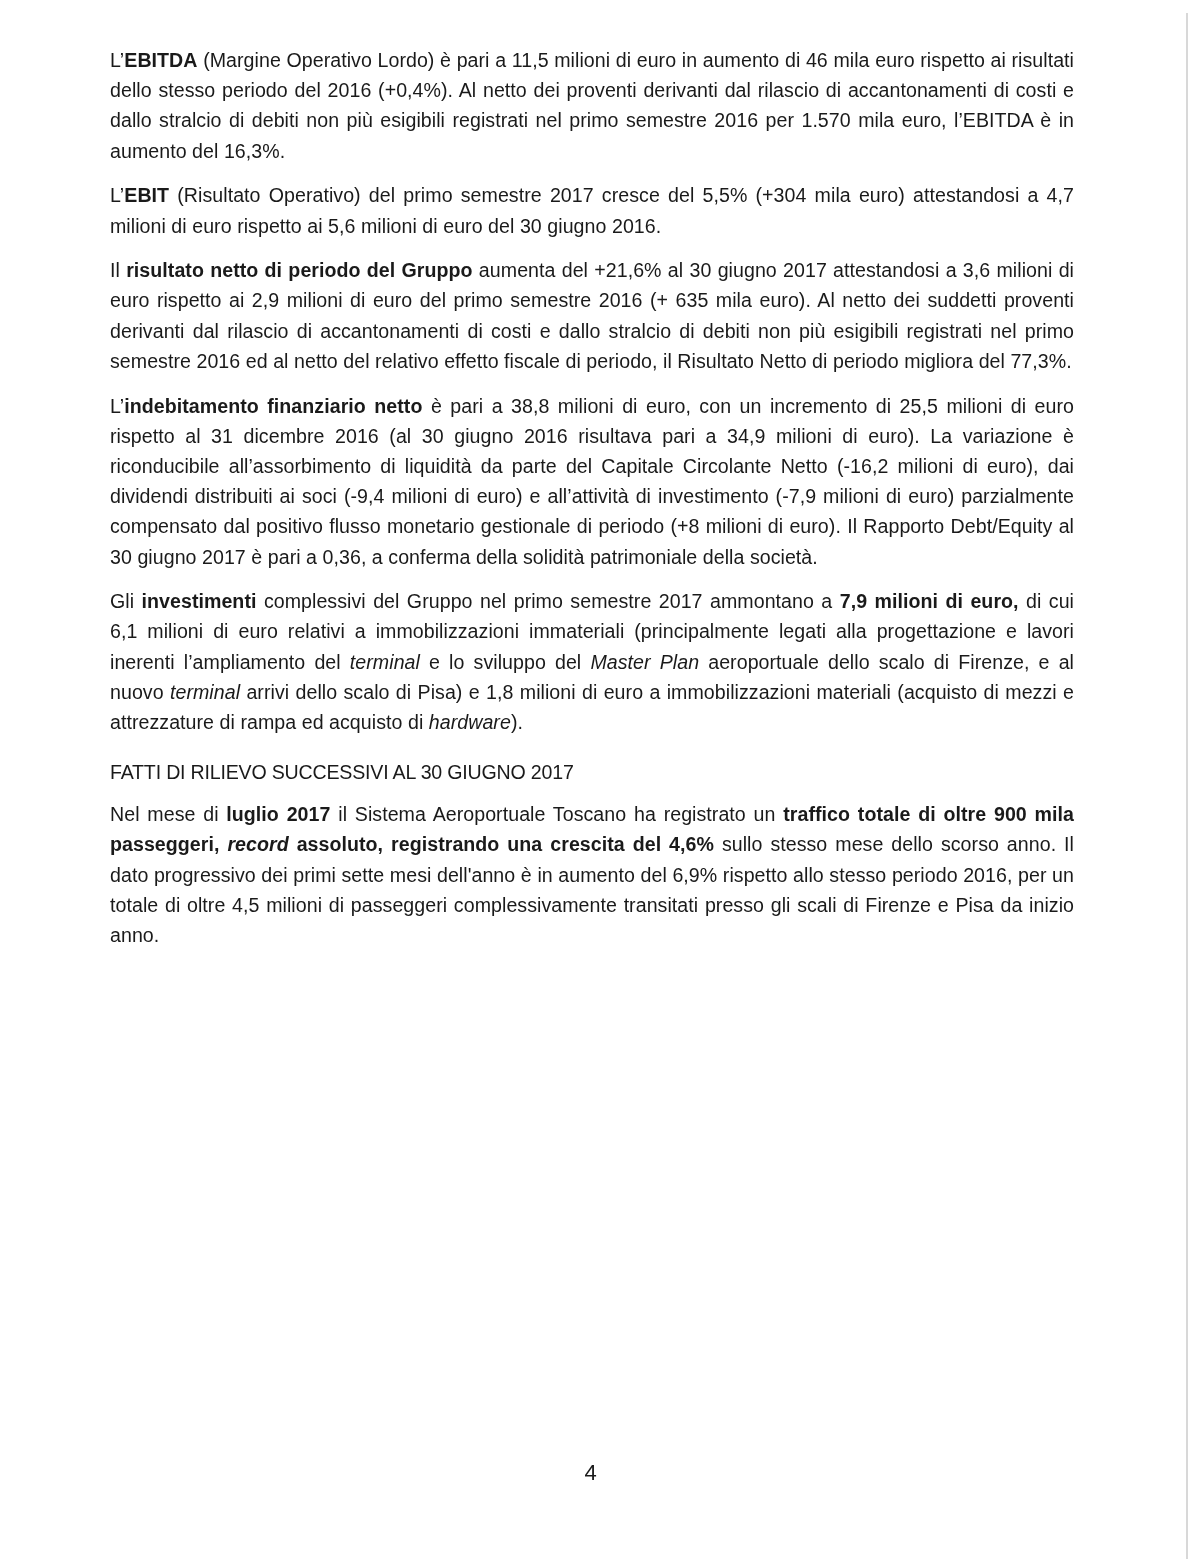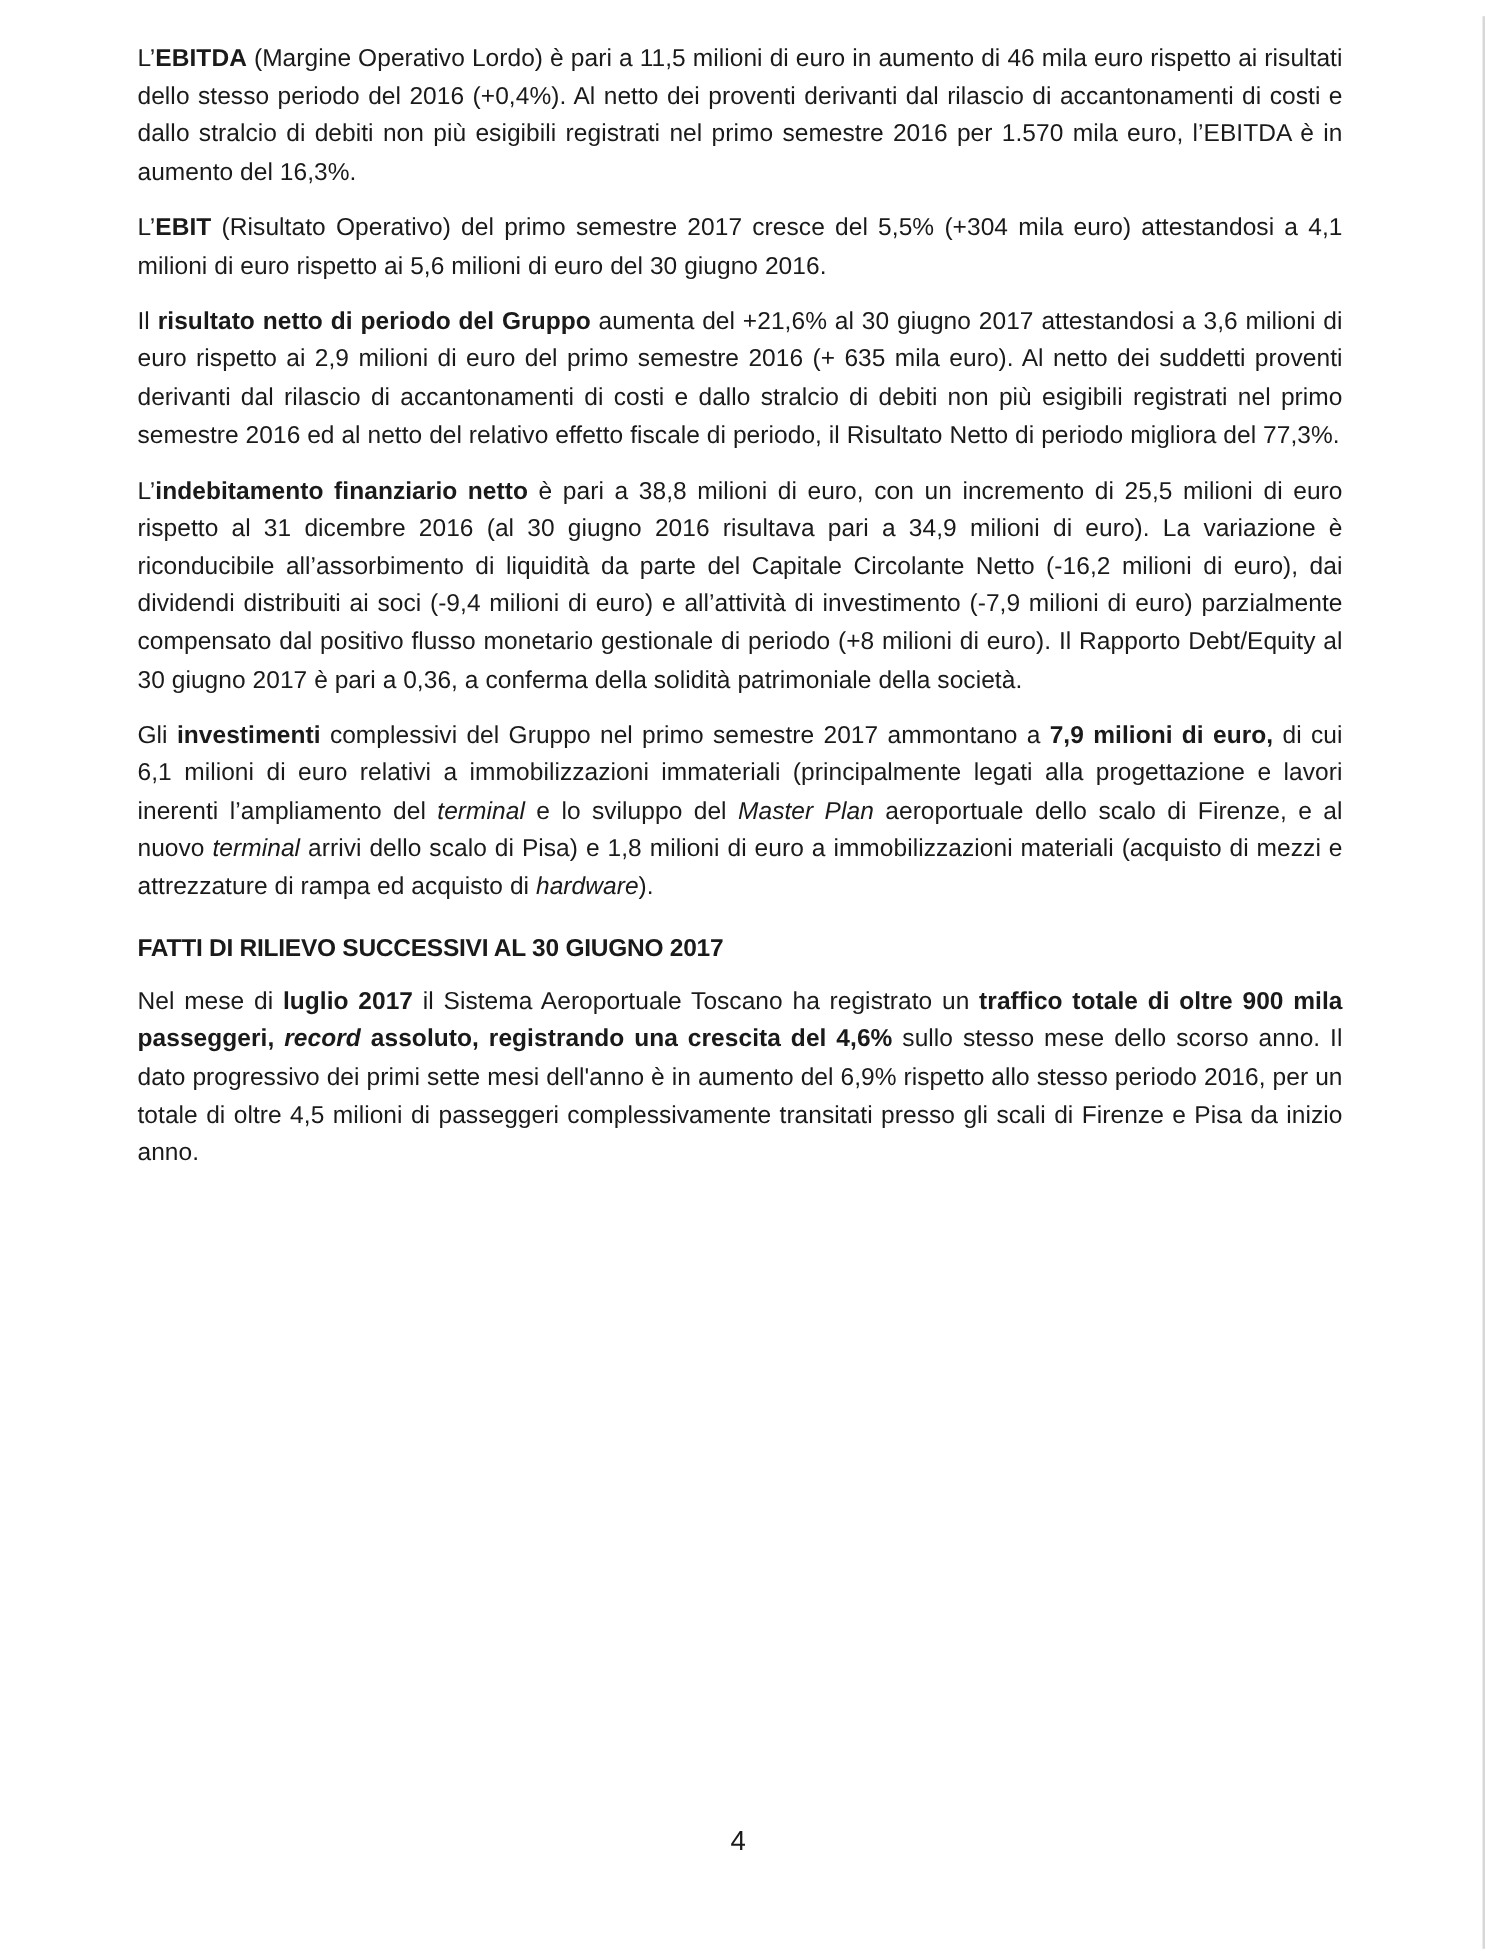--- a/index.html
+++ b/index.html
@@ -19,60 +19,60 @@
       position: absolute;
       left: 1186px;
       top: 13px;
       width: 2px;
       height: 1546px;
       background: #d8d8d8;
     }
     .content {
       position: absolute;
       left: 110px;
-      top: 32px;
+      top: 45px;
       width: 964px;
     }
     p {
       margin: 0;
       font-size: 19.6px;
       line-height: 30.2px;
       text-align: justify;
       letter-spacing: 0.05px;
     }
     .gap { margin-bottom: 14.5px; }
     b { font-weight: bold; }
     .semi { font-weight: bold; margin-top: 12px; }
     i { font-style: italic; }
     h2 {
       margin: 20px 0 12px 0;
       font-size: 19.6px;
       line-height: 30px;
-      font-weight: bold;
+      font-weight: normal;
       letter-spacing: -0.2px;
     }
     .page-number {
       position: absolute;
       left: 0;
       width: 1181px;
       top: 1460px;
       text-align: center;
       font-size: 22px;
     }
   </style>
 </head>
 <body>
 
 <div class="page-edge"></div>
 
 <div class="content">
 
   <p class="gap"><span>L’</span><b>EBITDA</b><span> (Margine Operativo Lordo) è pari a 11,5 milioni di euro in aumento di 46 mila euro rispetto ai risultati dello stesso periodo del 2016 (+0,4%). Al netto dei proventi derivanti dal rilascio di accantonamenti di costi e dallo stralcio di debiti non più esigibili registrati nel primo semestre 2016 per 1.570 mila euro, l’EBITDA è in aumento del 16,3%.</span></p>
 
-  <p class="gap"><span>L’</span><b>EBIT</b><span> (Risultato Operativo) del primo semestre 2017 cresce del 5,5% (+304 mila euro) attestandosi a 4,1 milioni di euro rispetto ai 5,6 milioni di euro del 30 giugno 2016.</span></p>
+  <p class="gap"><span>L’</span><b>EBIT</b><span> (Risultato Operativo) del primo semestre 2017 cresce del 5,5% (+304 mila euro) attestandosi a 4,7 milioni di euro rispetto ai 5,6 milioni di euro del 30 giugno 2016.</span></p>
 
 
 
 
   <p class="gap"><span>Il </span><b>risultato netto di periodo del Gruppo</b><span> aumenta del +21,6% al 30 giugno 2017 attestandosi a 3,6 milioni di euro rispetto ai 2,9 milioni di euro del primo semestre 2016 (+ 635 mila euro). Al netto dei suddetti proventi derivanti dal rilascio di accantonamenti di costi e dallo stralcio di debiti non più esigibili registrati nel primo semestre 2016 ed al netto del relativo effetto fiscale di periodo, il Risultato Netto di periodo migliora del 77,3%.</span></p>
 
   <p class="gap"><span>L’</span><b>indebitamento finanziario netto</b><span> è pari a 38,8 milioni di euro, con un incremento di 25,5 milioni di euro rispetto al 31 dicembre 2016 (al 30 giugno 2016 risultava pari a 34,9 milioni di euro). La variazione è riconducibile all’assorbimento di liquidità da parte del Capitale Circolante Netto (-16,2 milioni di euro), dai dividendi distribuiti ai soci (-9,4 milioni di euro) e all’attività di investimento (-7,9 milioni di euro) parzialmente compensato dal positivo flusso monetario gestionale di periodo (+8 milioni di euro). Il Rapporto Debt/Equity al 30 giugno 2017 è pari a 0,36, a conferma della solidità patrimoniale della società.</span></p>
 
   <p><span>Gli </span><b>investimenti</b><span> complessivi del Gruppo nel primo semestre 2017 ammontano a </span><b class="semi">7,9 milioni di euro,</b><span> di cui 6,1 milioni di euro relativi a immobilizzazioni immateriali (principalmente legati alla progettazione e lavori inerenti l’ampliamento del </span><i>terminal</i><span> e lo sviluppo del </span><i>Master Plan</i><span> aeroportuale dello scalo di Firenze, e al nuovo </span><i>terminal</i><span> arrivi dello scalo di Pisa) e 1,8 milioni di euro a immobilizzazioni materiali (acquisto di mezzi e attrezzature di rampa ed acquisto di </span><i>hardware</i><span>).</span></p>
 

